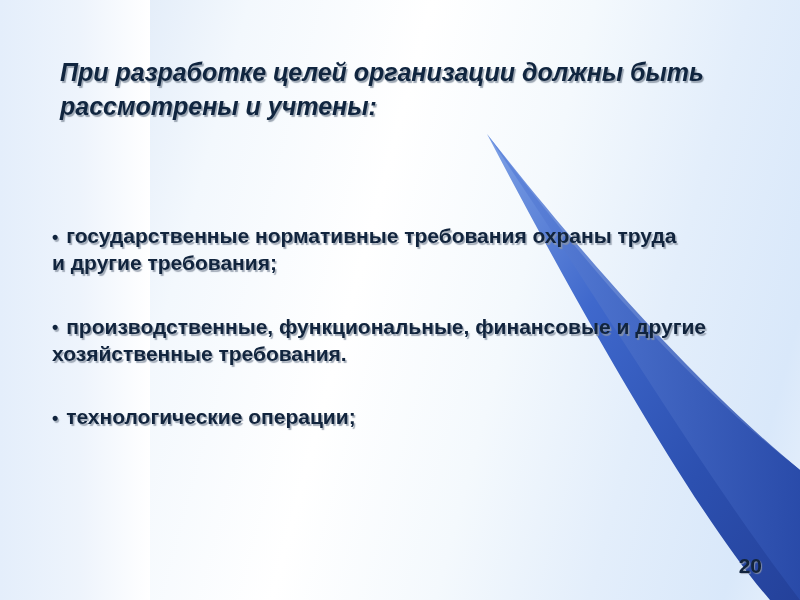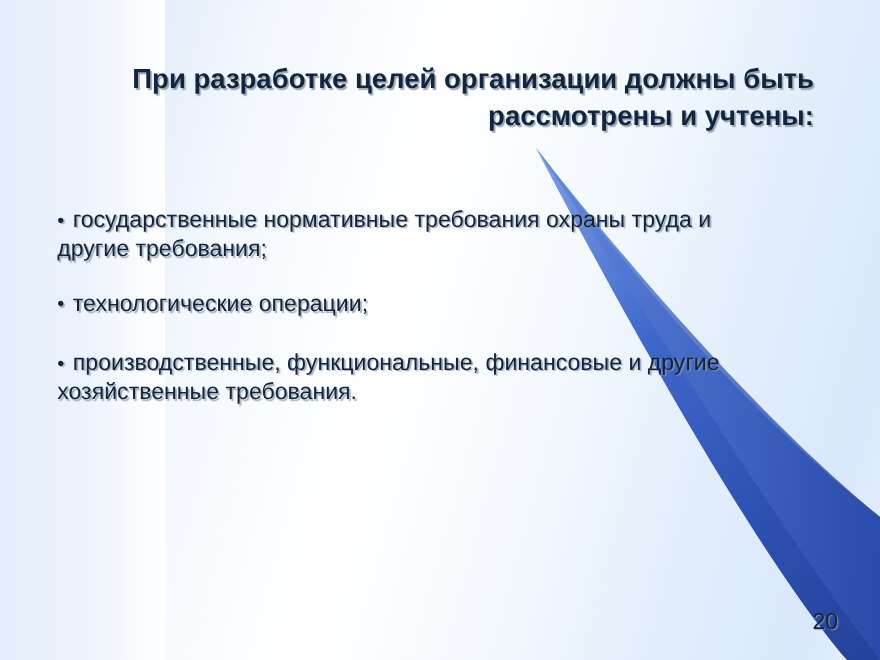--- a/index.html
+++ b/index.html
@@ -40,56 +40,58 @@
     left: 0;
     top: 0;
     width: 800px;
     height: 600px;
   }
   .title {
     position: absolute;
     left: 60px;
     top: 56px;
     width: 680px;
-    text-align: right;
+    text-align: left;
     font-size: 25px;
     font-weight: bold;
     color: #10253f;
     line-height: 1.34;
     text-shadow: 1.5px 1.5px 1px rgba(140,150,165,0.85);
+    font-style: italic;
   }
   .bullets {
     position: absolute;
     left: 52px;
     top: 186px;
     width: 718px;
   }
   .bullet {
     font-size: 21px;
-    font-weight: normal;
+    font-weight: bold;
     color: #11243d;
     line-height: 1.30;
     margin-bottom: 22px;
     text-shadow: 1.5px 1.5px 1px rgba(140,150,165,0.8);
+    margin-top: 36px;
   }
   .bullet .dot {
     font-size: 18px;
     vertical-align: middle;
     margin-right: 2px;
   }
   .bullet.b1 { width: 640px; }
   .bullet.b2 { margin-bottom: 26px; }
   .bullet.b3 { margin-bottom: 26px; }
   .bullet.b4 { width: 716px; }
   .page-number {
     position: absolute;
     right: 38px;
     bottom: 22px;
     font-size: 21px;
-    font-weight: normal;
+    font-weight: bold;
     color: #13243c;
     text-shadow: 1px 1px 1px rgba(150,158,172,0.8);
   }
 </style>
 </head>
 <body>
 
 <div class="slide">
 
   <div class="bg-left-band"></div>
@@ -111,25 +113,25 @@
     <path d="M 487,134 C 600,300 700,470 800,600 L 800,600 L 800,470 C 690,380 570,240 487,134 Z" fill="url(#swooshGrad2)" opacity="0.85"></path>
   </svg>
 
   <div class="title">При разработке целей организации должны быть рассмотрены и учтены:</div>
 
   <div class="bullets">
     <div class="bullet b1">
       <span class="dot">•</span>
       <span>государственные нормативные требования охраны труда и другие требования;</span>
     </div>
+    <div class="bullet b4">
+      <span class="dot">•</span>
+      <span>производственные, функциональные, финансовые и другие хозяйственные требования.</span>
+    </div>
     <div class="bullet b3">
       <span class="dot">•</span>
       <span>технологические операции;</span>
-    </div>
-    <div class="bullet b4">
-      <span class="dot">•</span>
-      <span>производственные, функциональные, финансовые и другие хозяйственные требования.</span>
     </div>
   </div>
 
   <div class="page-number">20</div>
 
 </div>
 
 </body></html>

